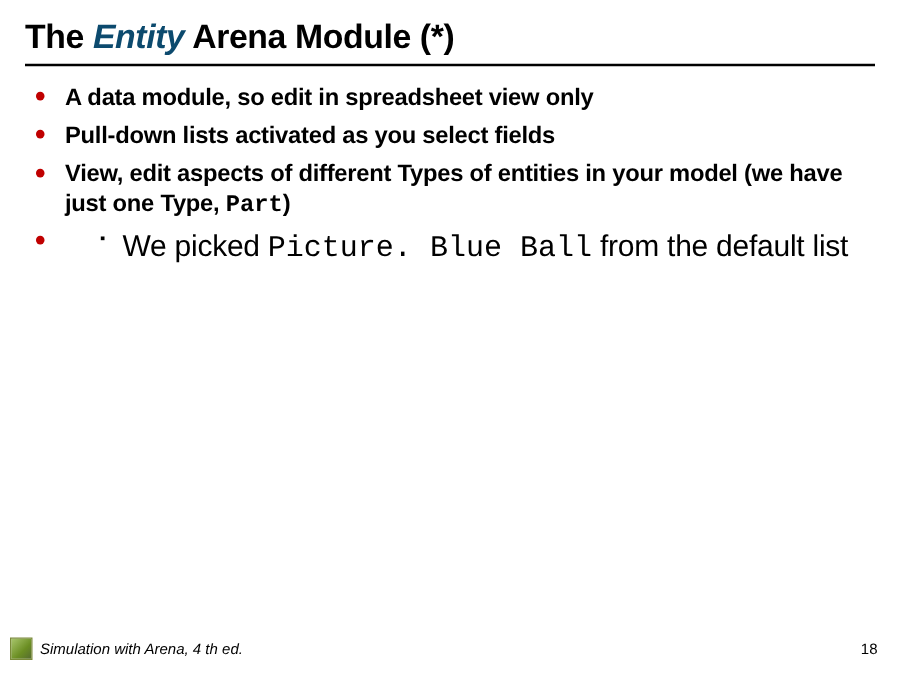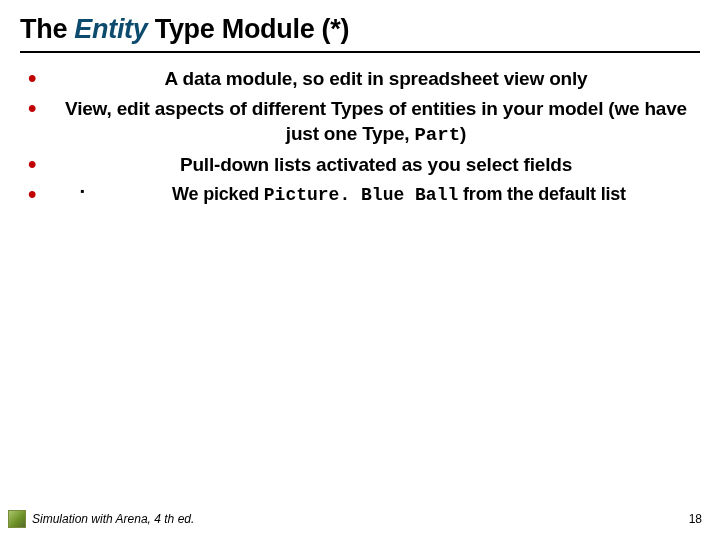--- a/index.html
+++ b/index.html
@@ -2,53 +2,53 @@
 <html><head>
 <meta charset="utf-8">
 <style>
   * { margin: 0; padding: 0; box-sizing: border-box; }
   html, body { width: 720px; height: 540px; background: #fff; font-family: Arial, Helvetica, sans-serif; color: #000; overflow: hidden; }
   .slide { position: relative; width: 720px; height: 540px; padding: 14px 20px 0 20px; }
   .title { font-size: 27px; font-weight: bold; margin-bottom: 6px; letter-spacing: -0.3px; }
   .title .em { color: #0c4a6e; font-style: italic; }
   .hr { border: 0; border-top: 2px solid #000; margin: 4px 0 14px 0; }
   .bullets { list-style: none; padding-left: 6px; }
-  .bullets > li { position: relative; padding-left: 26px; margin: 1px 0 6px 0; font-size: 19px; font-weight: bold; line-height: 1.28; letter-spacing: -0.2px; text-align: center; }
+  .bullets > li { position: relative; padding-left: 26px; margin: 1px 0 6px 0; font-size: 19px; font-weight: bold; line-height: 1.28; letter-spacing: -0.2px; }
   .bullets > li::before { content: "•"; position: absolute; left: 2px; top: -4px; color: #c00000; font-size: 24px; font-weight: bold; }
   .sub { list-style: none; padding-left: 28px; margin-top: 4px; }
-  .sub > li { position: relative; padding-left: 18px; font-size: 18px; font-weight: bold; line-height: 1.3; }
+  .sub > li { position: relative; padding-left: 18px; font-size: 24px; font-weight: normal; line-height: 1.3; }
   .sub > li::before { content: "▪"; position: absolute; left: 0; top: 1px; color: #000; font-size: 12px; }
   .mono { font-family: "Courier New", Courier, monospace; letter-spacing: 0; }
   .footer { position: absolute; left: 0; bottom: 12px; width: 720px; display: flex; align-items: center; padding: 0 18px 0 8px; font-size: 12px; font-style: italic; }
   .footer .icon { width: 18px; height: 18px; margin-right: 6px; background: linear-gradient(135deg,#a8c66c 0%,#6b8e23 60%,#556b2f 100%); border: 1px solid #7a8a3a; flex: 0 0 auto; }
   .footer .book { font-style: italic; }
   .footer .chap { margin-left: 22px; font-style: normal; }
   .footer .spacer { flex: 1; }
   .footer .page { font-style: normal; }
 </style>
 </head>
 <body>
 
 <div class="slide">
 
   <div class="title">
-    <span>The </span><span class="em">Entity</span><span> Type Module (*)</span>
+    <span>The </span><span class="em">Entity</span><span> Arena Module (*)</span>
   </div>
 
   <hr class="hr">
 
   <ul class="bullets">
     <li>
       <span>A data module, so edit in spreadsheet view only</span>
     </li>
     <li>
-      <span>View, edit aspects of different Types of entities in your model (we have just one Type, </span><span class="mono">Part</span><span>)</span>
+      <span>Pull-down lists activated as you select fields</span>
     </li>
     <li>
-      <span>Pull-down lists activated as you select fields</span>
+      <span>View, edit aspects of different Types of entities in your model (we have just one Type, </span><span class="mono">Part</span><span>)</span>
     </li>
     <li>
       <ul class="sub">
         <li>
           <span>We picked </span><span class="mono">Picture. Blue Ball</span><span> from the default list</span>
         </li>
       </ul>
     </li>
   </ul>
 

